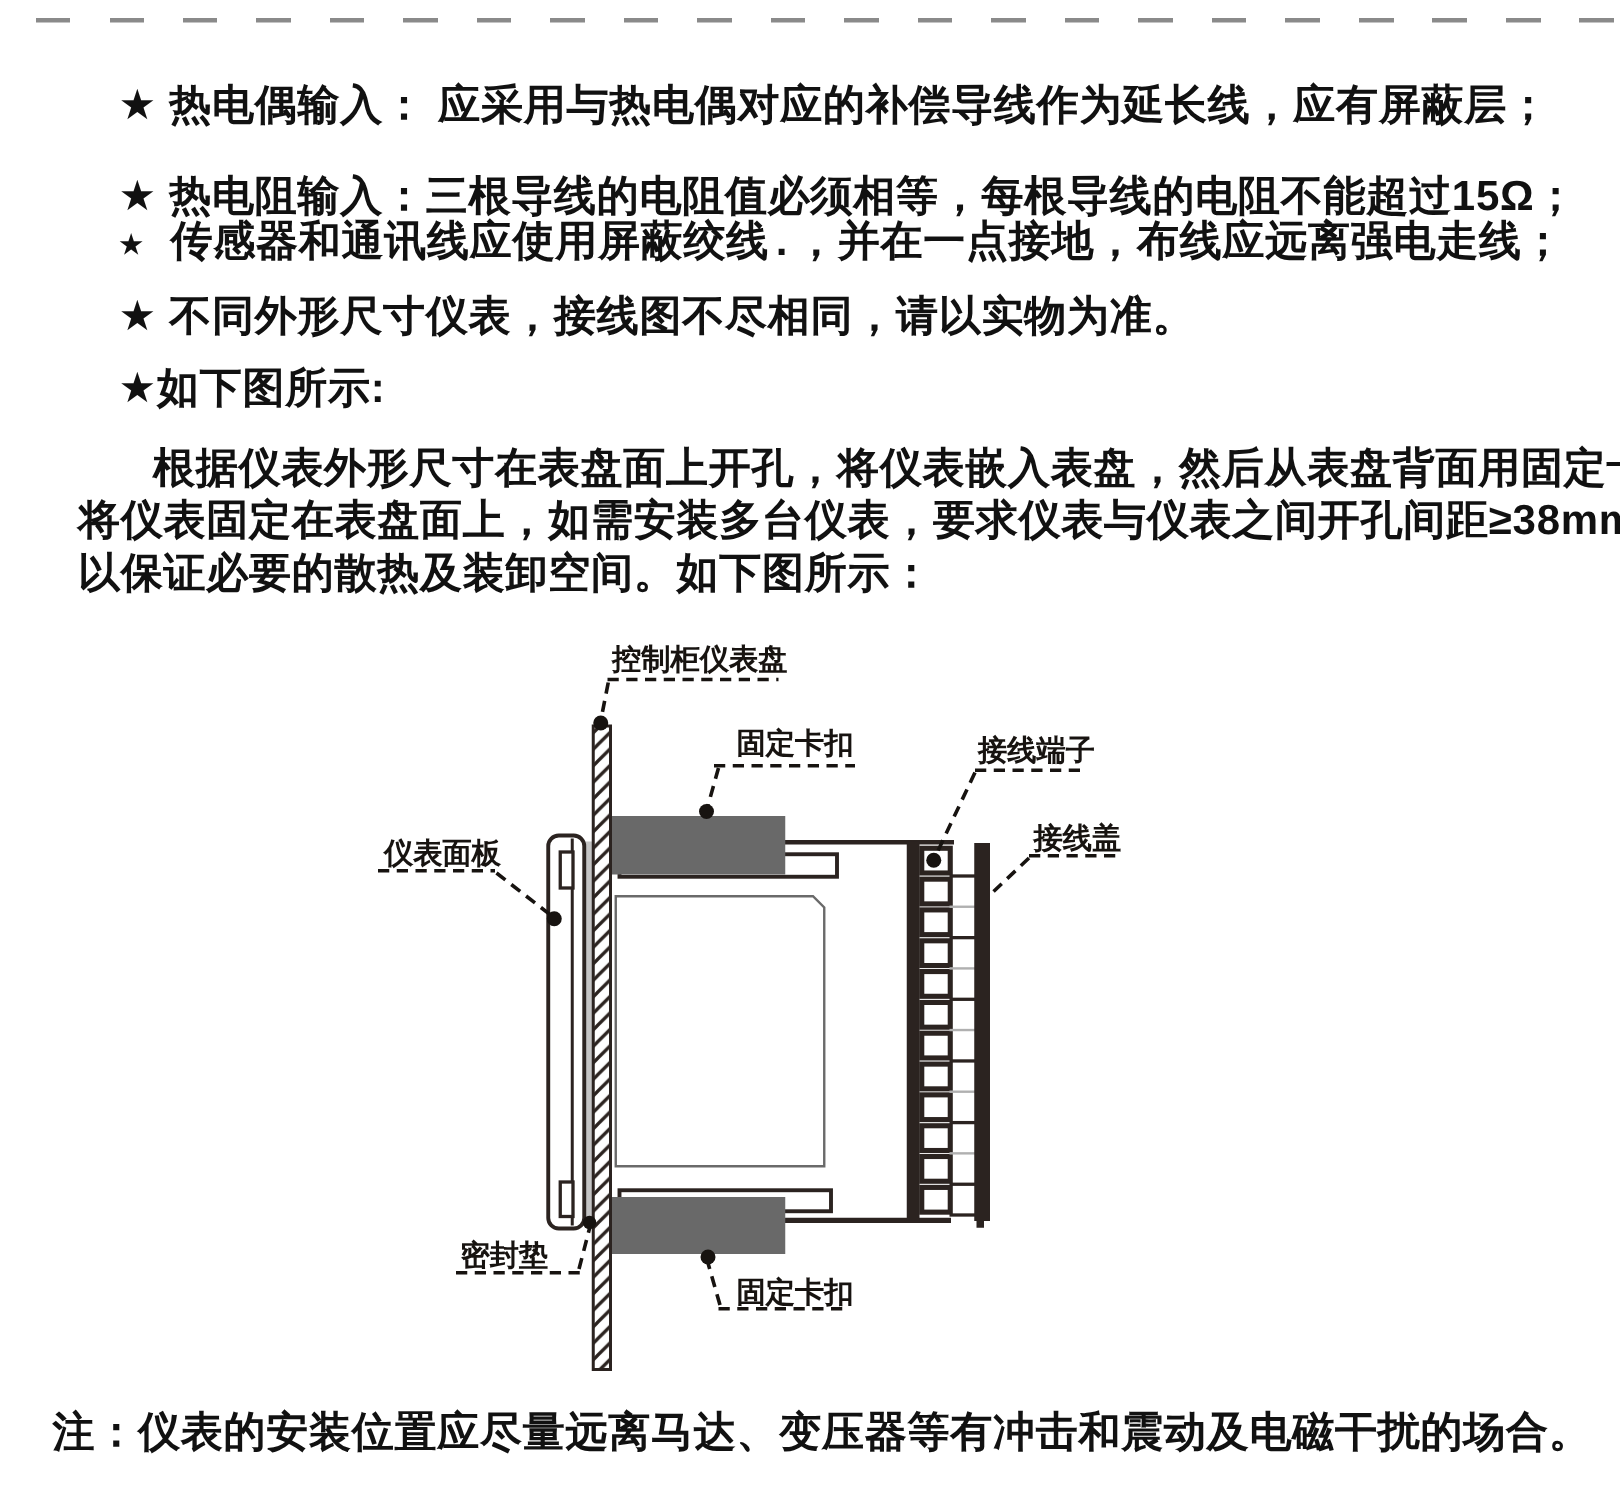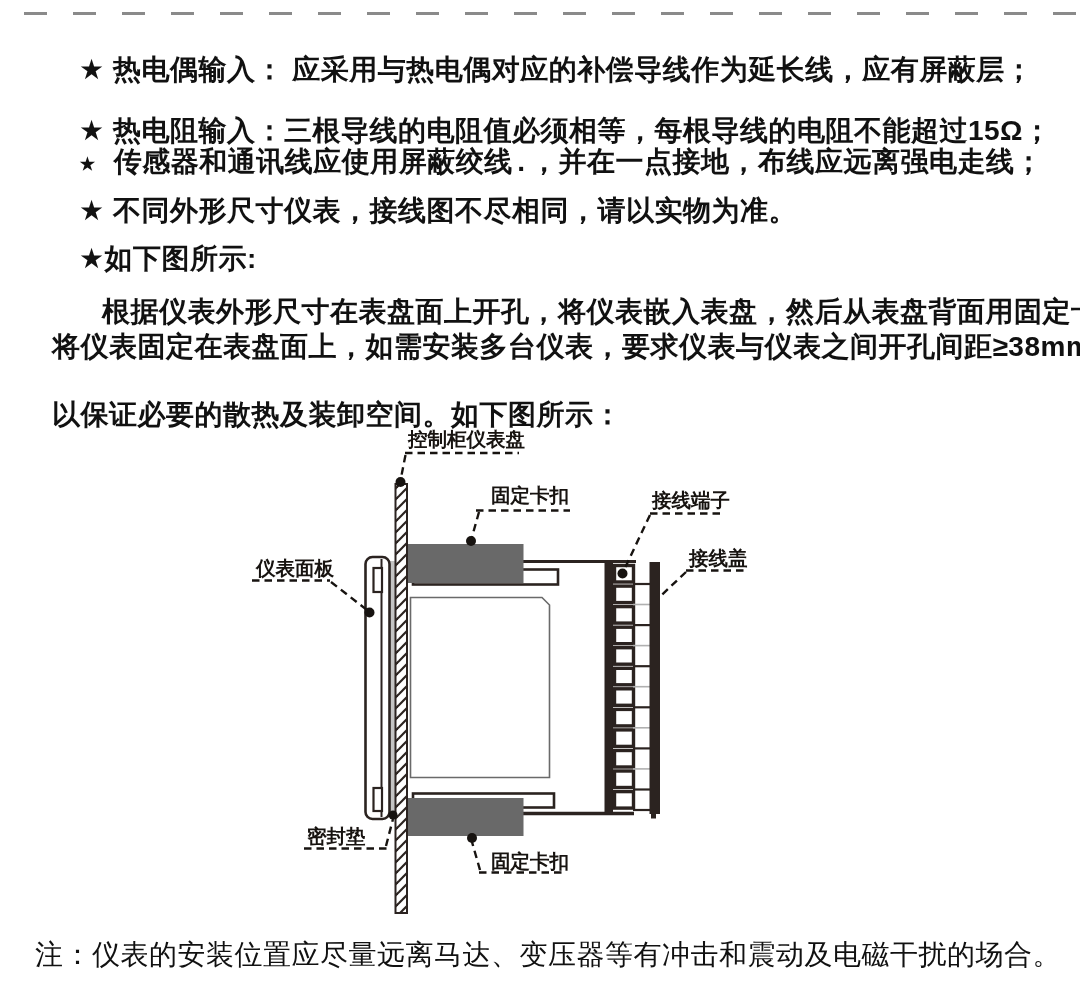--- a/index.html
+++ b/index.html
@@ -16,24 +16,24 @@
     position:absolute;left:79px;width:1010px;
     font-size:28px;font-weight:700;line-height:30px;white-space:nowrap;
     letter-spacing:0.5px;
   }
   .b1{top:55px;} .b2{top:103px;margin-top:13px;} .b3{top:149px;font-family:Liberation Mono, monospace;} .b4{top:196px;} .b5{top:244px;}
   .para-line{
     position:absolute;left:52px;width:1010px;
     font-size:28px;font-weight:700;line-height:30px;white-space:nowrap;
     letter-spacing:0.5px;
   }
-  .p1{top:297px;left:102px;} .p2{top:332px;} .p3{top:367px;margin-top:33px;}
+  .p1{top:297px;left:102px;} .p2{top:332px;} .p3{top:367px;}
   .note{
     position:absolute;left:35px;top:939px;width:1030px;
-    font-size:28px;font-weight:400;line-height:32px;white-space:nowrap;
+    font-size:28px;font-weight:700;line-height:32px;white-space:nowrap;
     letter-spacing:0.5px;
   }
   .diagram{position:absolute;left:2px;top:420px;width:1080px;height:500px;}
   svg text{
     font-family:"Liberation Sans","DejaVu Sans",sans-serif;
     font-weight:700;font-size:19.5px;fill:#171310;
   }
 </style>
 </head>
 <body>

